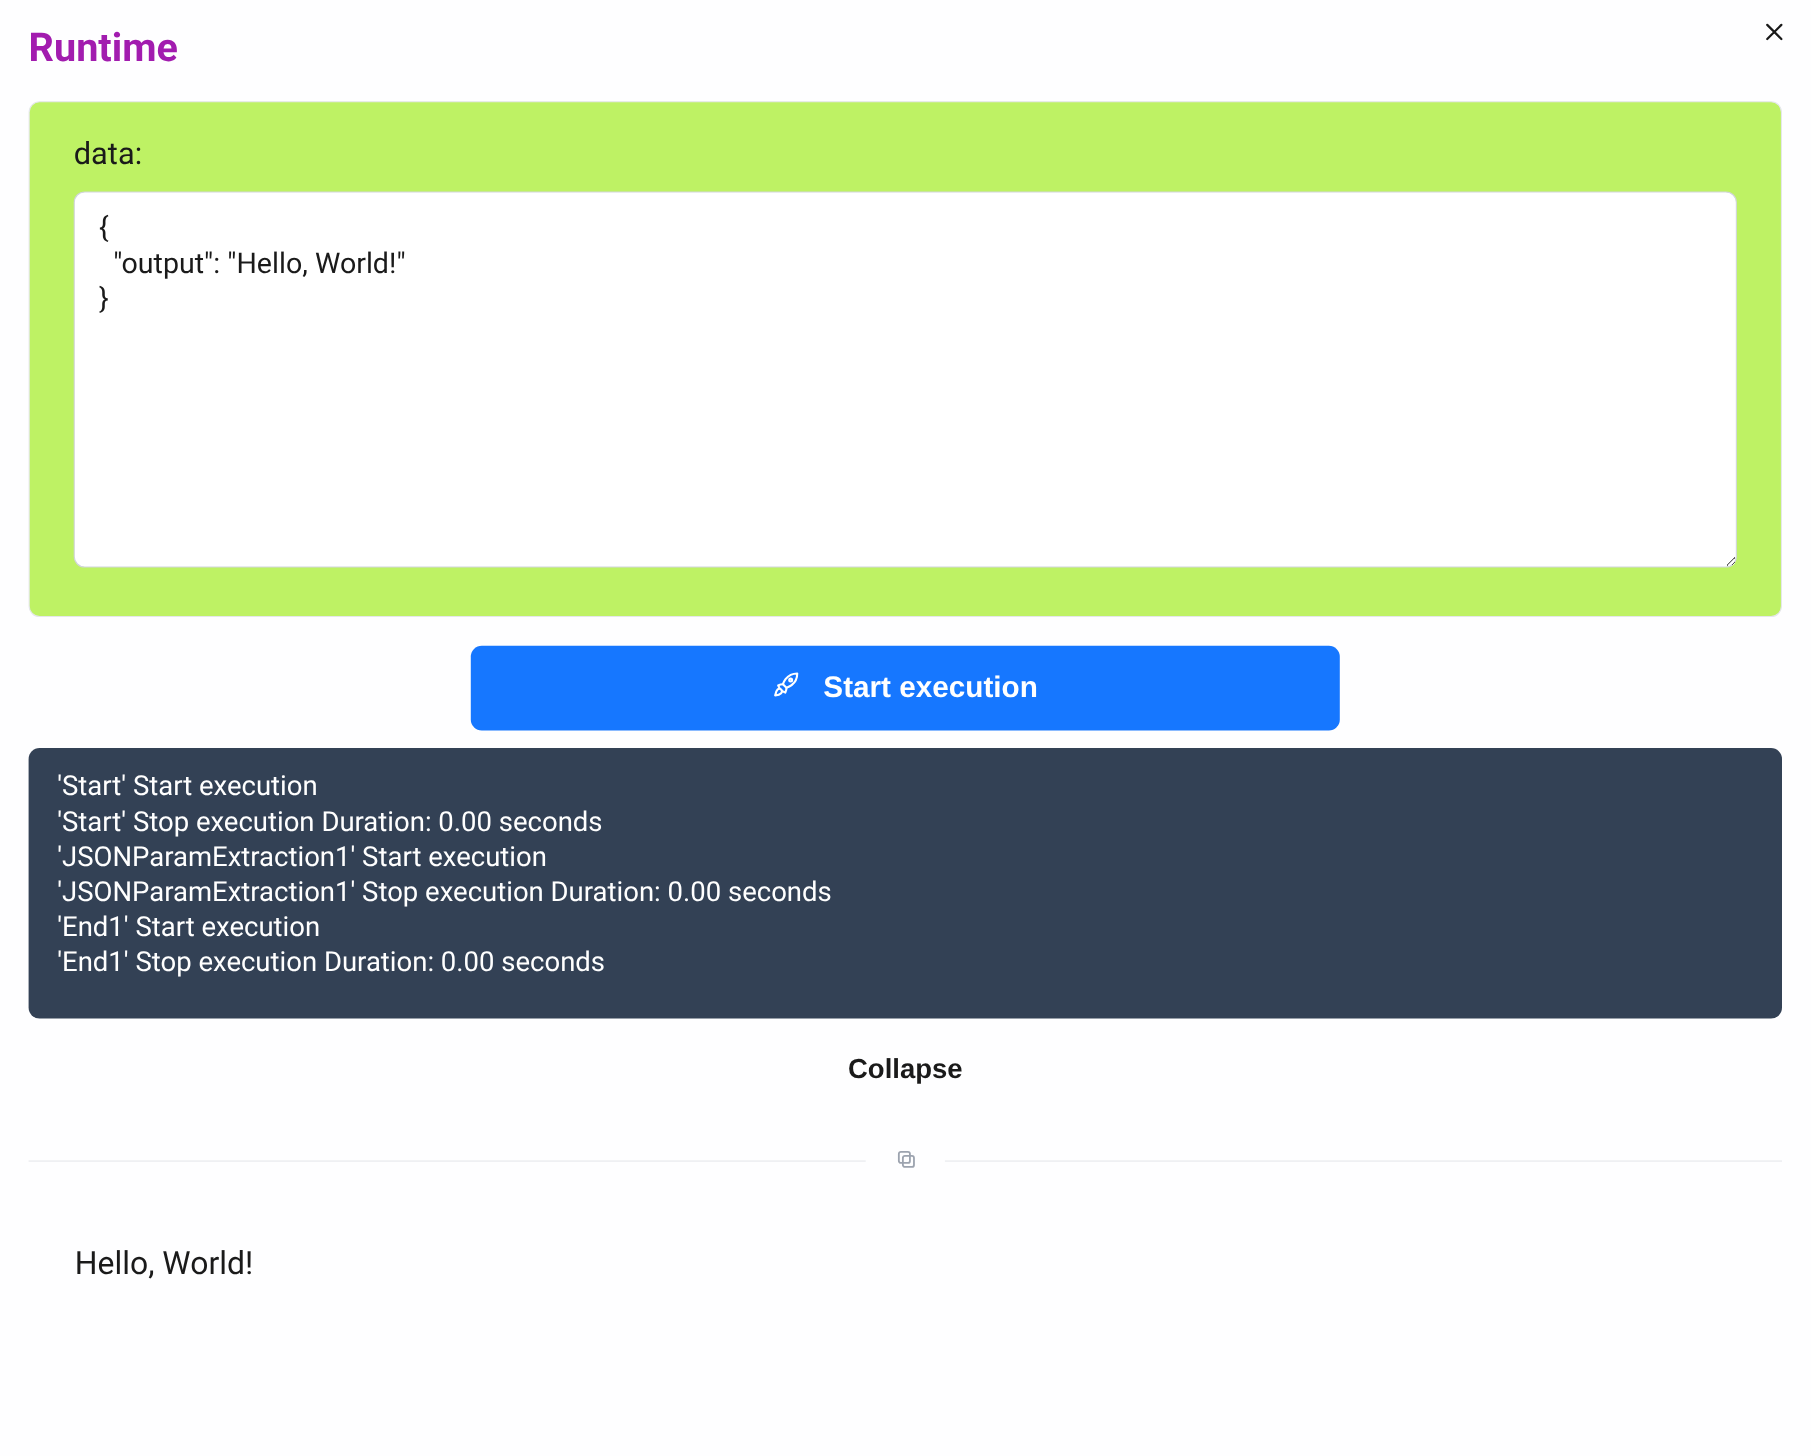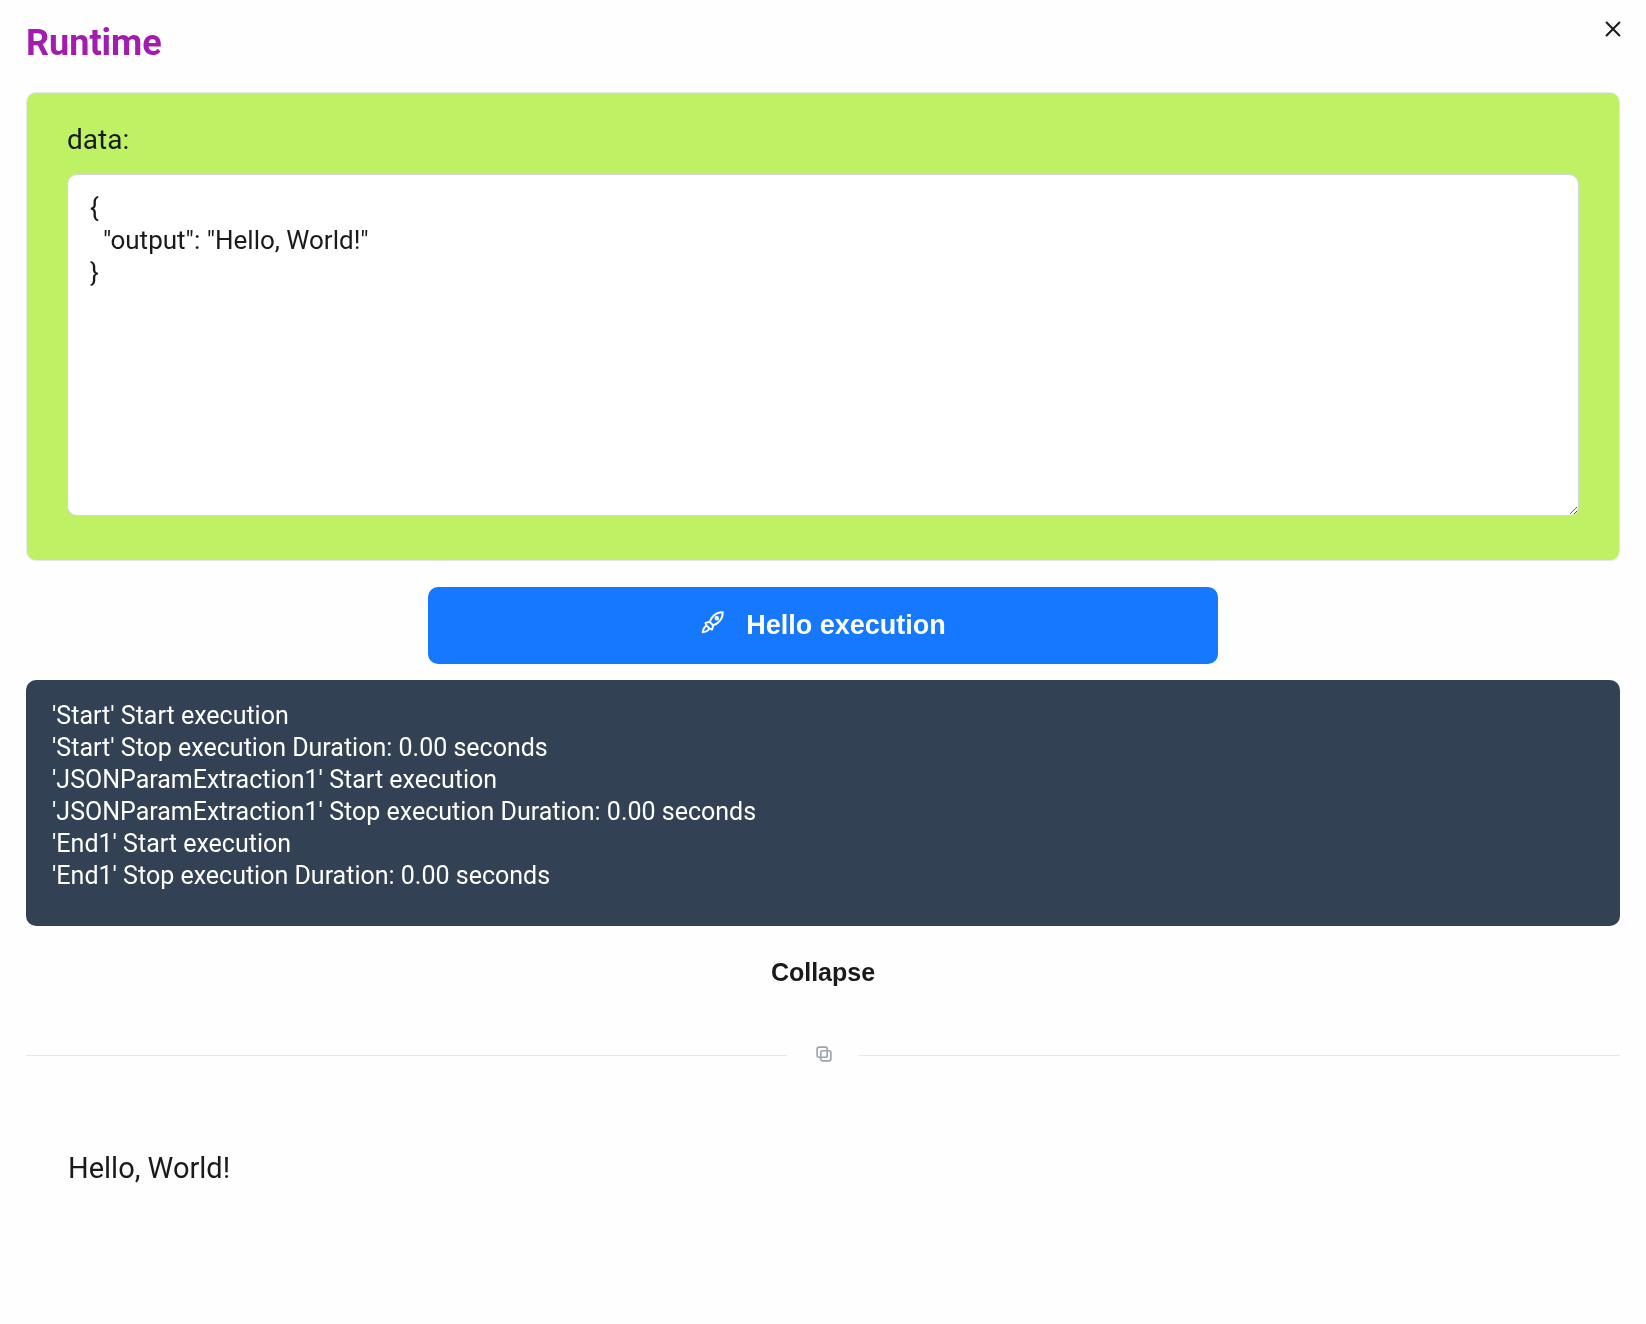--- a/index.html
+++ b/index.html
@@ -138,21 +138,21 @@
       margin-left: 2px;
     }
     .copy-btn svg {
       width: 22px;
       height: 22px;
       stroke: #9ca3af;
       fill: none;
       stroke-width: 1.8;
     }
     .output-text {
-      margin-top: 83px;
+      margin-top: 64px;
       font-size: 29px;
       color: #1a1a1a;
       padding-left: 42px;
     }
   </style>
 </head>
 <body>
 
 <div class="header">
   <h1 class="page-title">Runtime</h1>
@@ -176,21 +176,21 @@
   <button class="start-btn">
     <span>
       <svg class="rocket-icon" viewBox="0 0 24 24" fill="none" stroke="#fff" stroke-width="1.8" stroke-linecap="round" stroke-linejoin="round">
         <path d="M4.5 16.5c-1.5 1.5-2 5-2 5s3.5-.5 5-2c.83-.83.83-2.17 0-3-.83-.83-2.17-.83-3 0z"></path>
         <path d="M12 15l-3-3c.5-1.5 1.2-3 2.2-4.3C14.5 3.5 19 3 21 3c0 2-.5 6.5-4.7 9.8-1.3 1-2.8 1.7-4.3 2.2z"></path>
         <path d="M9 12c-2 0-4 1-4 1s1 2 1 2"></path>
         <path d="M12 15c0 2-1 4-1 4s-2-1-2-1"></path>
         <circle cx="15.5" cy="8.5" r="1.2"></circle>
       </svg>
     </span>
-    <span>Hello execution</span>
+    <span>Start execution</span>
   </button>
 </div>
 
 <div class="log-panel" id="log-panel">'Start' Start execution
 'Start' Stop execution Duration: 0.00 seconds
 'JSONParamExtraction1' Start execution
 'JSONParamExtraction1' Stop execution Duration: 0.00 seconds
 'End1' Start execution
 'End1' Stop execution Duration: 0.00 seconds</div>
 

